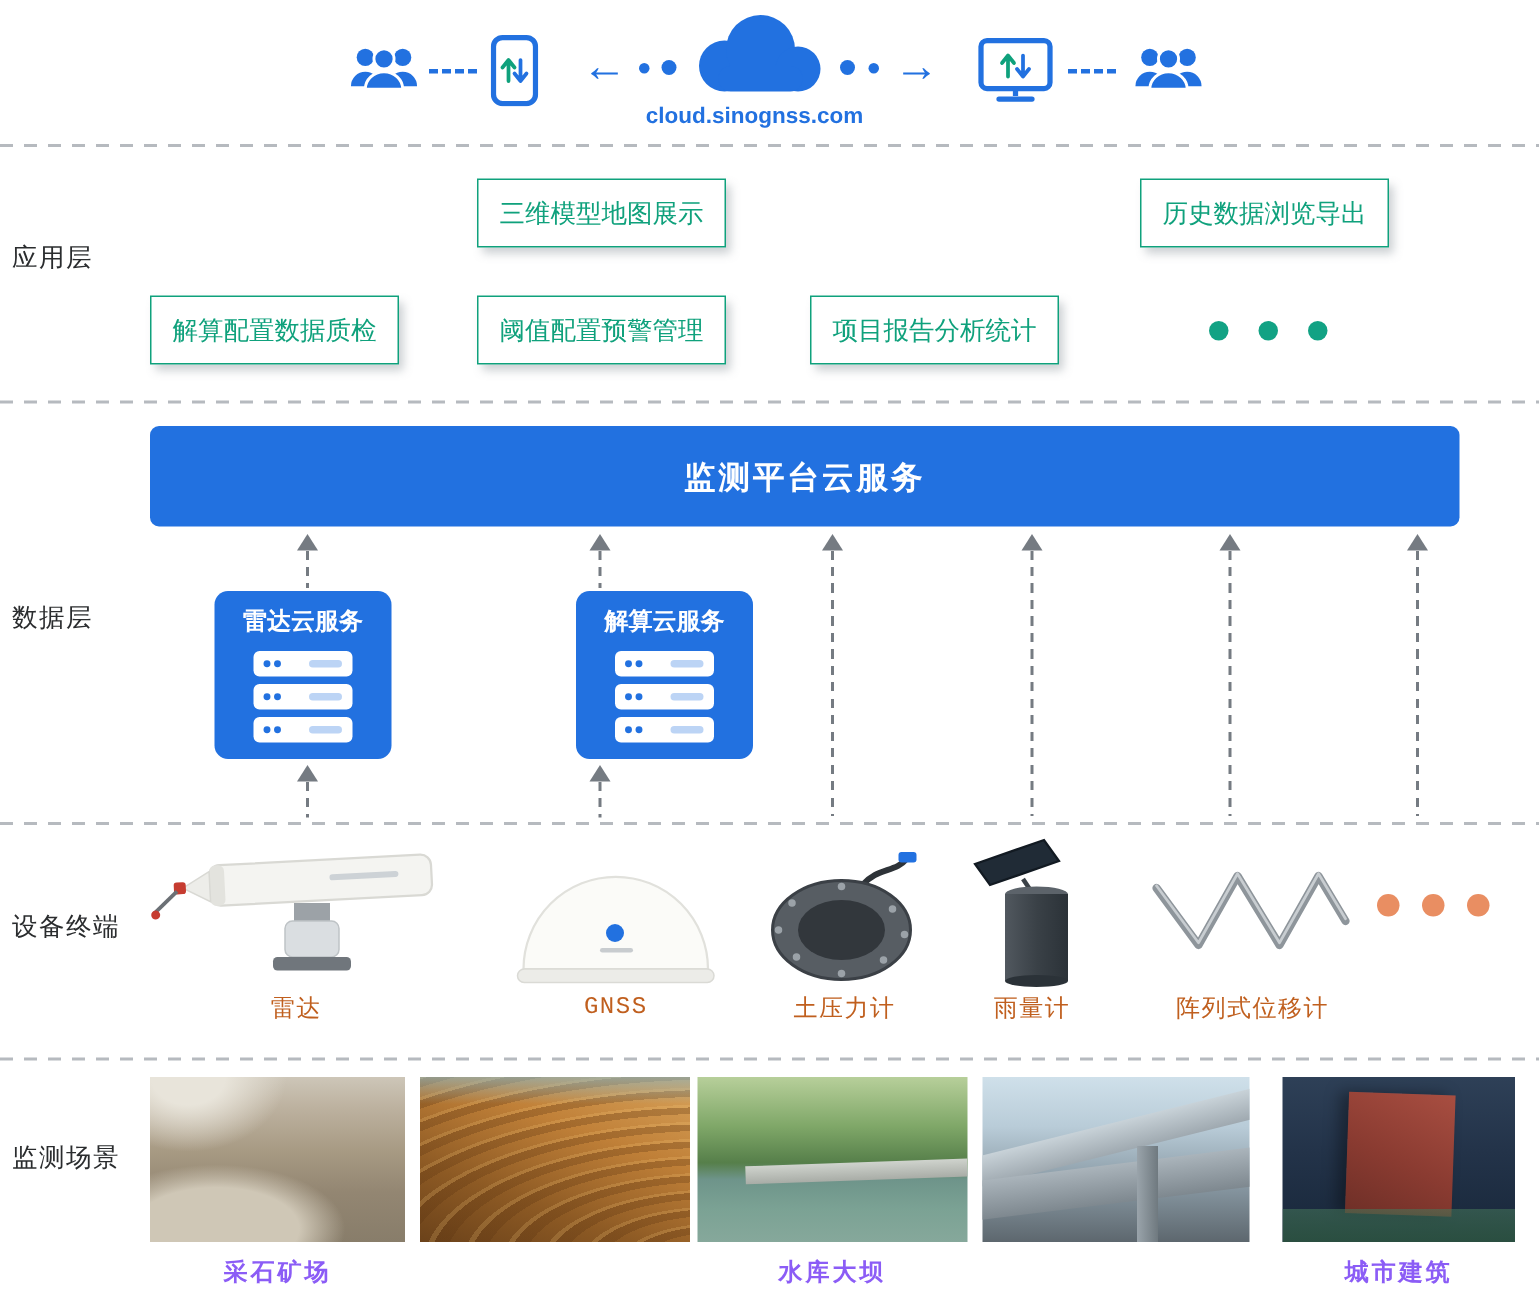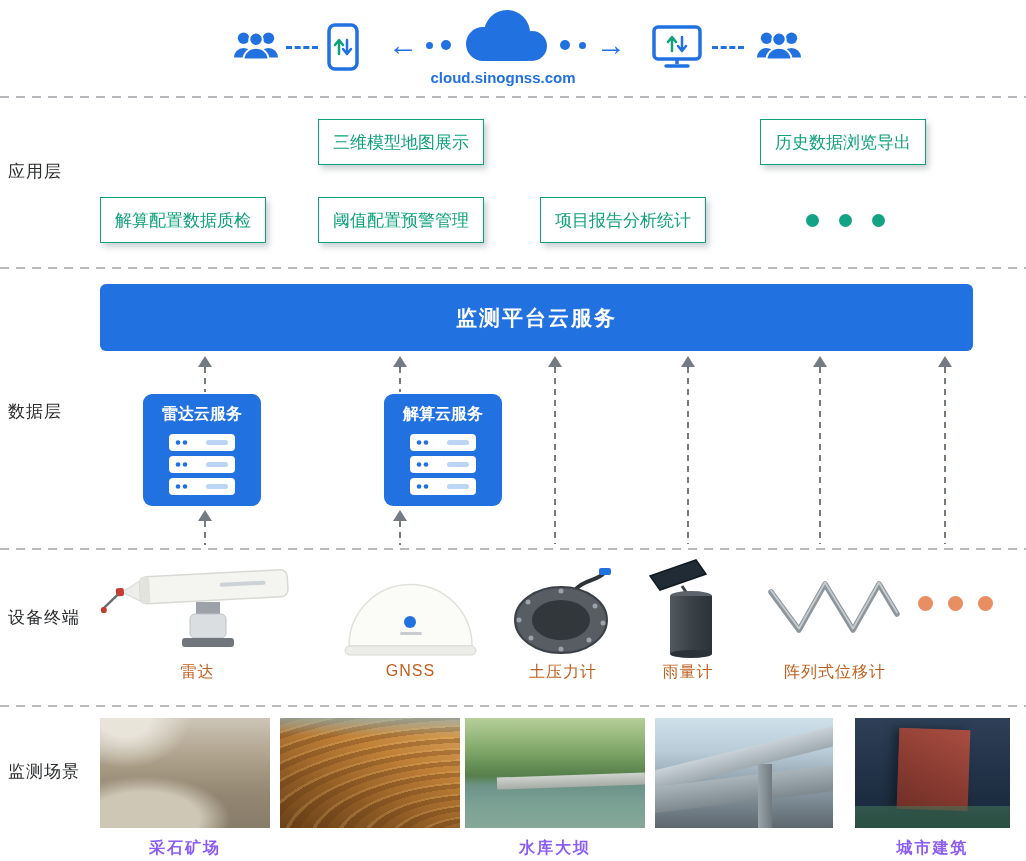--- a/index.html
+++ b/index.html
@@ -306,21 +306,21 @@
     <svg viewBox="0 0 140 72" width="140" height="72">
       <path d="M6 20 L34 58 L60 12 L88 58 L114 12 L132 42" fill="none" stroke="#8E959B" stroke-width="5.5" stroke-linecap="round" stroke-linejoin="round"></path>
       <path d="M6 18.5 L34 56.5 L60 10.5 L88 56.5 L114 10.5 L132 40.5" fill="none" stroke="#C8CDD1" stroke-width="1.8" stroke-linecap="round" stroke-linejoin="round"></path>
     </svg>
   </div>
   <div class="dot orange" style="left:918px;top:596px;"></div>
   <div class="dot orange" style="left:948px;top:596px;"></div>
   <div class="dot orange" style="left:978px;top:596px;"></div>
 
   <div class="device-label" style="left:100px;width:195px;">雷达</div>
-  <div class="device-label" style="left:338px;width:145px;">GNSS</div>
+  <div class="device-label" style="left:338px;width:145px;font-family:Liberation Mono, monospace;">GNSS</div>
   <div class="device-label" style="left:513px;width:100px;">土压力计</div>
   <div class="device-label" style="left:648px;width:80px;">雨量计</div>
   <div class="device-label" style="left:765px;width:140px;">阵列式位移计</div>
 
   <div class="scene-photo s1" style="left:100px;width:170px;">
     <div class="pit"></div>
   </div>
   <div class="scene-photo s2" style="left:280px;width:180px;">
     <div class="sky2"></div>
   </div>

